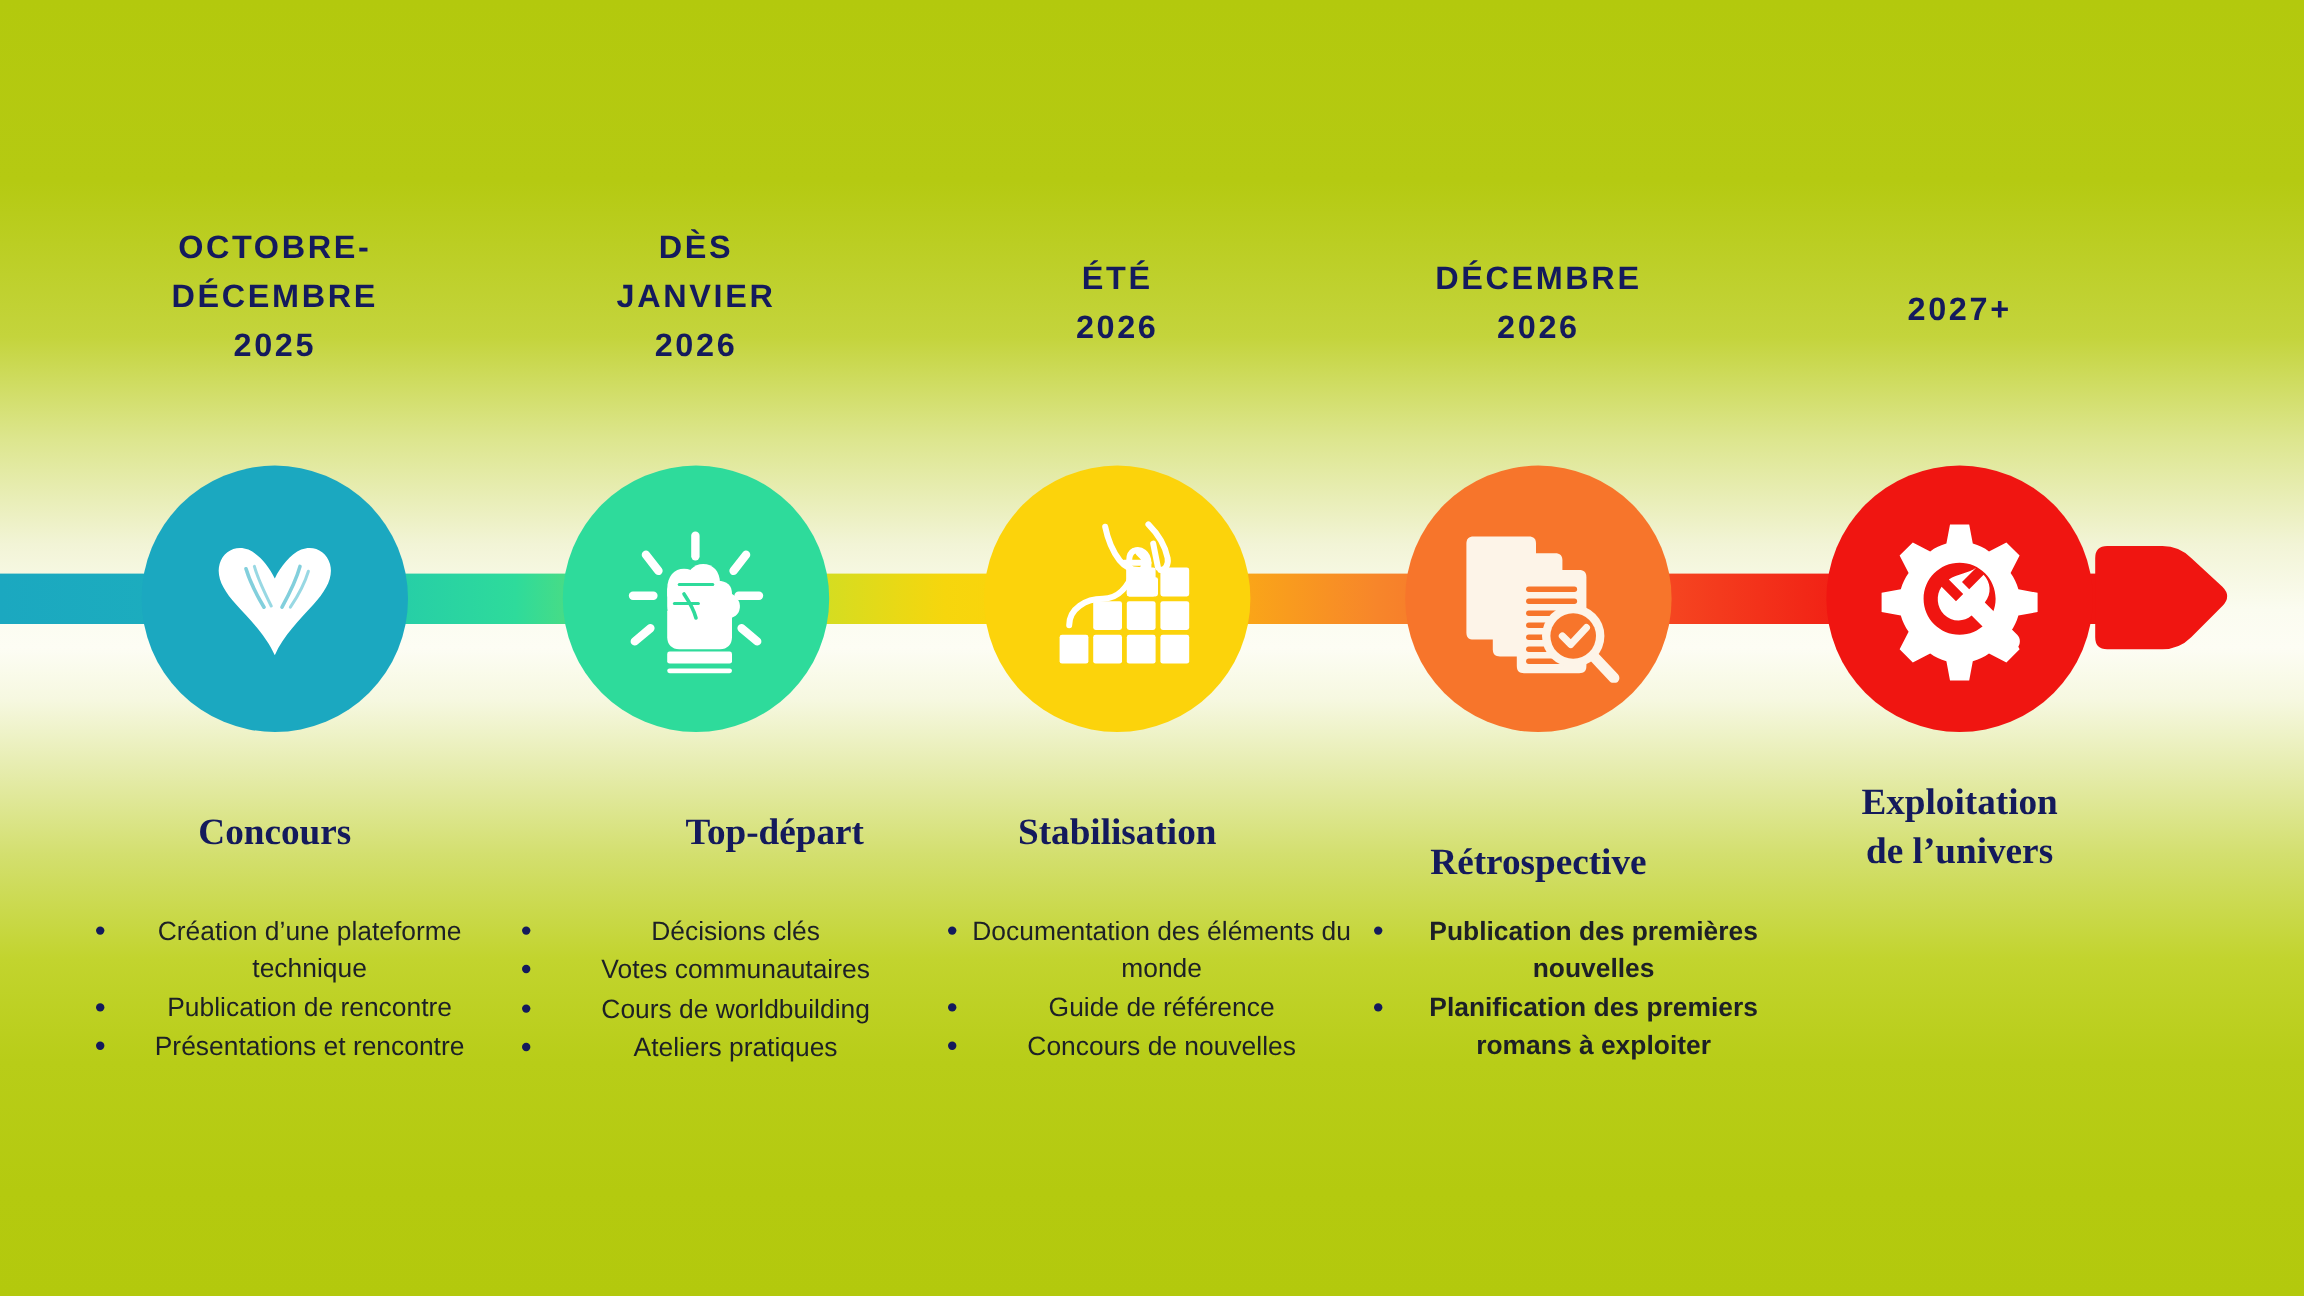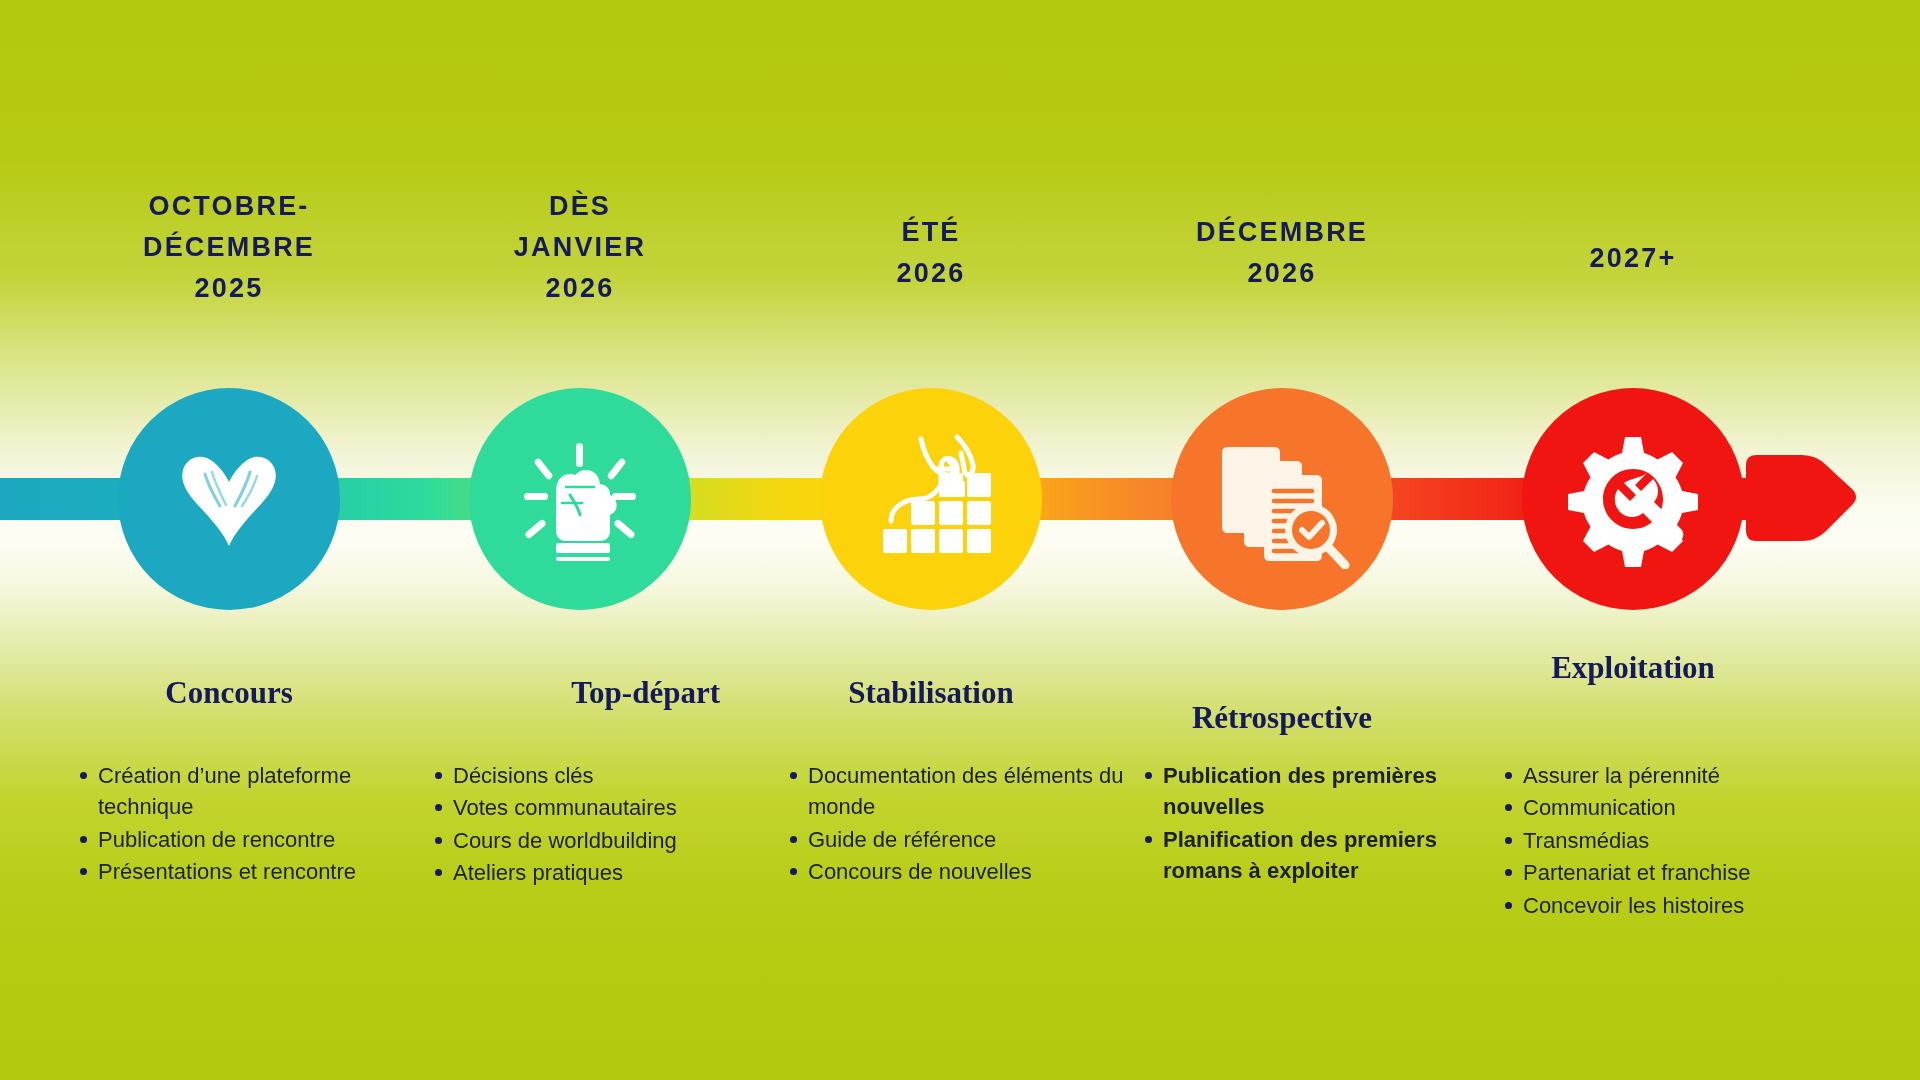--- a/index.html
+++ b/index.html
@@ -103,20 +103,21 @@
   
   .bullet-list {
     position: absolute;
     margin: 0;
     padding: 0 0 0 26px;
     list-style: none;
     color: #1d2026;
     font-family: "Liberation Sans", sans-serif;
     font-size: 22px;
     line-height: 1.43;
+    text-align: center;
   }
   .bullet-list li {
     position: relative;
     margin-bottom: 1px;
   }
   .bullet-list li::before {
     content: "";
     position: absolute;
     left: -18px;
     top: 12px;
@@ -276,22 +277,16 @@
     <svg width="140" height="140" viewBox="0 0 140 140">
       <path fill="#ffffff" d="M62 8 L78 8 L81 24 C86 25.5 90.5 27.5 94.5 30.5 L109 23 L120 34 L112.5 48.5 C115.5 52.5 117.5 57 119 62 L135 65 L135 81 L119 84 C117.5 89 115.5 93.5 112.5 97.5 L120 112 L109 123 L94.5 115.5 C90.5 118.5 86 120.5 81 122 L78 138 L62 138 L59 122 C54 120.5 49.5 118.5 45.5 115.5 L31 123 L20 112 L27.5 97.5 C24.5 93.5 22.5 89 21 84 L5 81 L5 65 L21 62 C22.5 57 24.5 52.5 27.5 48.5 L20 34 L31 23 L45.5 30.5 C49.5 27.5 54 25.5 59 24 Z M70 40 C53.4 40 40 53.4 40 70 C40 86.6 53.4 100 70 100 C86.6 100 100 86.6 100 70 C100 53.4 86.6 40 70 40 Z"></path>
       <path fill="#ffffff" d="M84 44 L72 56 L78 62 L90 50 C96 56 97 66 91 73 L118 100 C121 103 121 108 118 111 C115 114 110 114 107 111 L80 84 C73 90 63 89 57 83 C51 77 50 67 55 60 L67 72 L73 66 L61 54 C68 49 78 49 84 44 Z"></path>
     </svg>
   </div>
   <div class="date-label" style="left:1483px; top:238px; width:300px;">
     <div>2027+</div>
   </div>
   <div class="node-heading" style="left:1483px; top:648px; width:300px;">
     <div>Exploitation</div>
-  </div>
-  <ul class="bullet-list" style="left:1497px; top:760px; width:330px;">
-    <li>Assurer la pérennité</li>
-    <li>Communication</li>
-    <li>Transmédias</li>
-    <li>Partenariat et franchise</li>
-    <li>Concevoir les histoires</li>
-  </ul>
+    <div>de l’univers</div>
+  </div>
 
 </div>
 
 </body></html>

